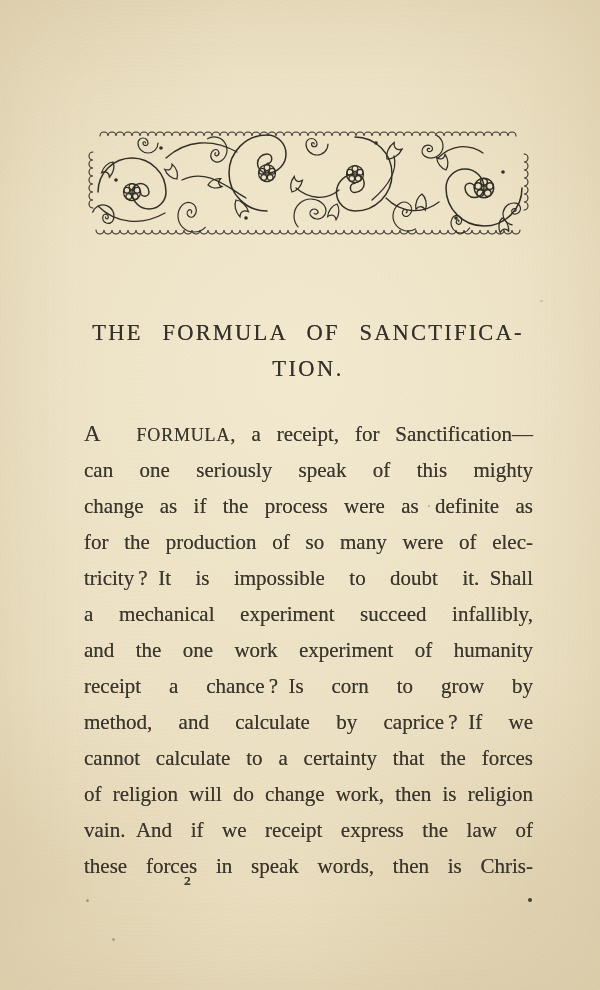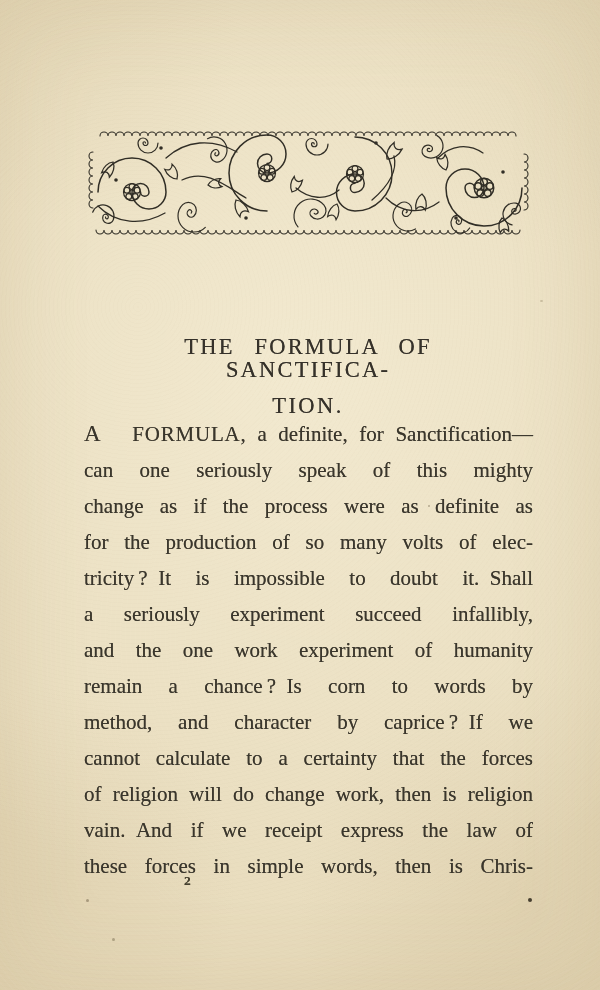--- a/index.html
+++ b/index.html
@@ -26,37 +26,37 @@
   }
   .ornament{
     position:absolute;left:86px;top:128px;width:445px;height:110px;
   }
   .ornament svg{display:block;width:100%;height:100%;}
   .title-block{
     position:absolute;left:84px;top:322px;width:448px;
     text-align:center;
   }
   .title-line{
-    font-size:22.5px;line-height:1;margin:14px;font-weight:400;
+    font-size:22.5px;line-height:1;margin:0;font-weight:400;
     letter-spacing:2.2px;word-spacing:12px;color:#35312a;
     text-shadow:0 0 0.4px rgba(53,49,42,0.75);
   }
   .title-line2{margin-top:13px;letter-spacing:2.4px;}
   .bodytext{
     position:absolute;left:84px;top:416px;width:449px;
     font-size:21px;color:#3a362c;
     text-shadow:0 0 0.45px rgba(58,54,44,0.7);
   }
   .bline{
     line-height:36px;height:36px;
     text-align:justify;text-align-last:justify;
     overflow:visible;white-space:normal;
   }
   .lead-cap{font-size:23px;}
-  .small-caps{font-size:21px;letter-spacing:0.8px;margin-left:20px;}
+  .small-caps{font-size:18px;letter-spacing:0.8px;margin-left:20px;}
   .pagenum{
     position:absolute;left:184px;top:873px;
     font-size:13.5px;font-weight:700;color:#45402f;
     text-shadow:0 0 0.4px rgba(69,64,47,0.7);
   }
   .speck{position:absolute;border-radius:50%;}
   .speck1{left:528px;top:898px;width:4px;height:4px;background:rgba(48,42,30,0.88);}
   .speck2{left:86px;top:899px;width:3px;height:3px;background:rgba(95,82,58,0.45);}
   .speck3{left:112px;top:938px;width:3px;height:3px;background:rgba(95,82,58,0.4);}
   .speck4{left:428px;top:505px;width:2px;height:2px;background:rgba(95,82,58,0.4);}
@@ -151,33 +151,33 @@
     </svg>
   </div>
 
   <div class="title-block">
     <div class="title-line">THE FORMULA OF SANCTIFICA-</div>
     <div class="title-line title-line2">TION.</div>
   </div>
 
   <div class="bodytext">
     <div class="bline"><span class="lead-cap">A</span>
-      <span class="small-caps">FORMULA</span><span>, a definite, for Sanctification—</span></div>
+      <span class="small-caps">FORMULA</span><span>, a receipt, for Sanctification—</span></div>
     <div class="bline">can one seriously speak of this mighty</div>
     <div class="bline">change as if the process were as definite as</div>
-    <div class="bline">for the production of so many volts of elec-</div>
+    <div class="bline">for the production of so many were of elec-</div>
     <div class="bline">tricity ? It is impossible to doubt it. Shall</div>
-    <div class="bline">a seriously experiment succeed infallibly,</div>
+    <div class="bline">a mechanical experiment succeed infallibly,</div>
     <div class="bline">and the one work experiment of humanity</div>
-    <div class="bline">remain a chance ? Is corn to words by</div>
-    <div class="bline">method, and character by caprice ? If we</div>
+    <div class="bline">receipt a chance ? Is corn to grow by</div>
+    <div class="bline">method, and calculate by caprice ? If we</div>
     <div class="bline">cannot calculate to a certainty that the forces</div>
     <div class="bline">of religion will do change work, then is religion</div>
     <div class="bline">vain. And if we receipt express the law of</div>
-    <div class="bline">these forces in simple words, then is Chris-</div>
+    <div class="bline">these forces in speak words, then is Chris-</div>
   </div>
 
   <div class="pagenum">2</div>
 
   <div class="speck speck1"></div>
   <div class="speck speck2"></div>
   <div class="speck speck3"></div>
   <div class="speck speck4"></div>
   <div class="speck speck5"></div>
 </div>

